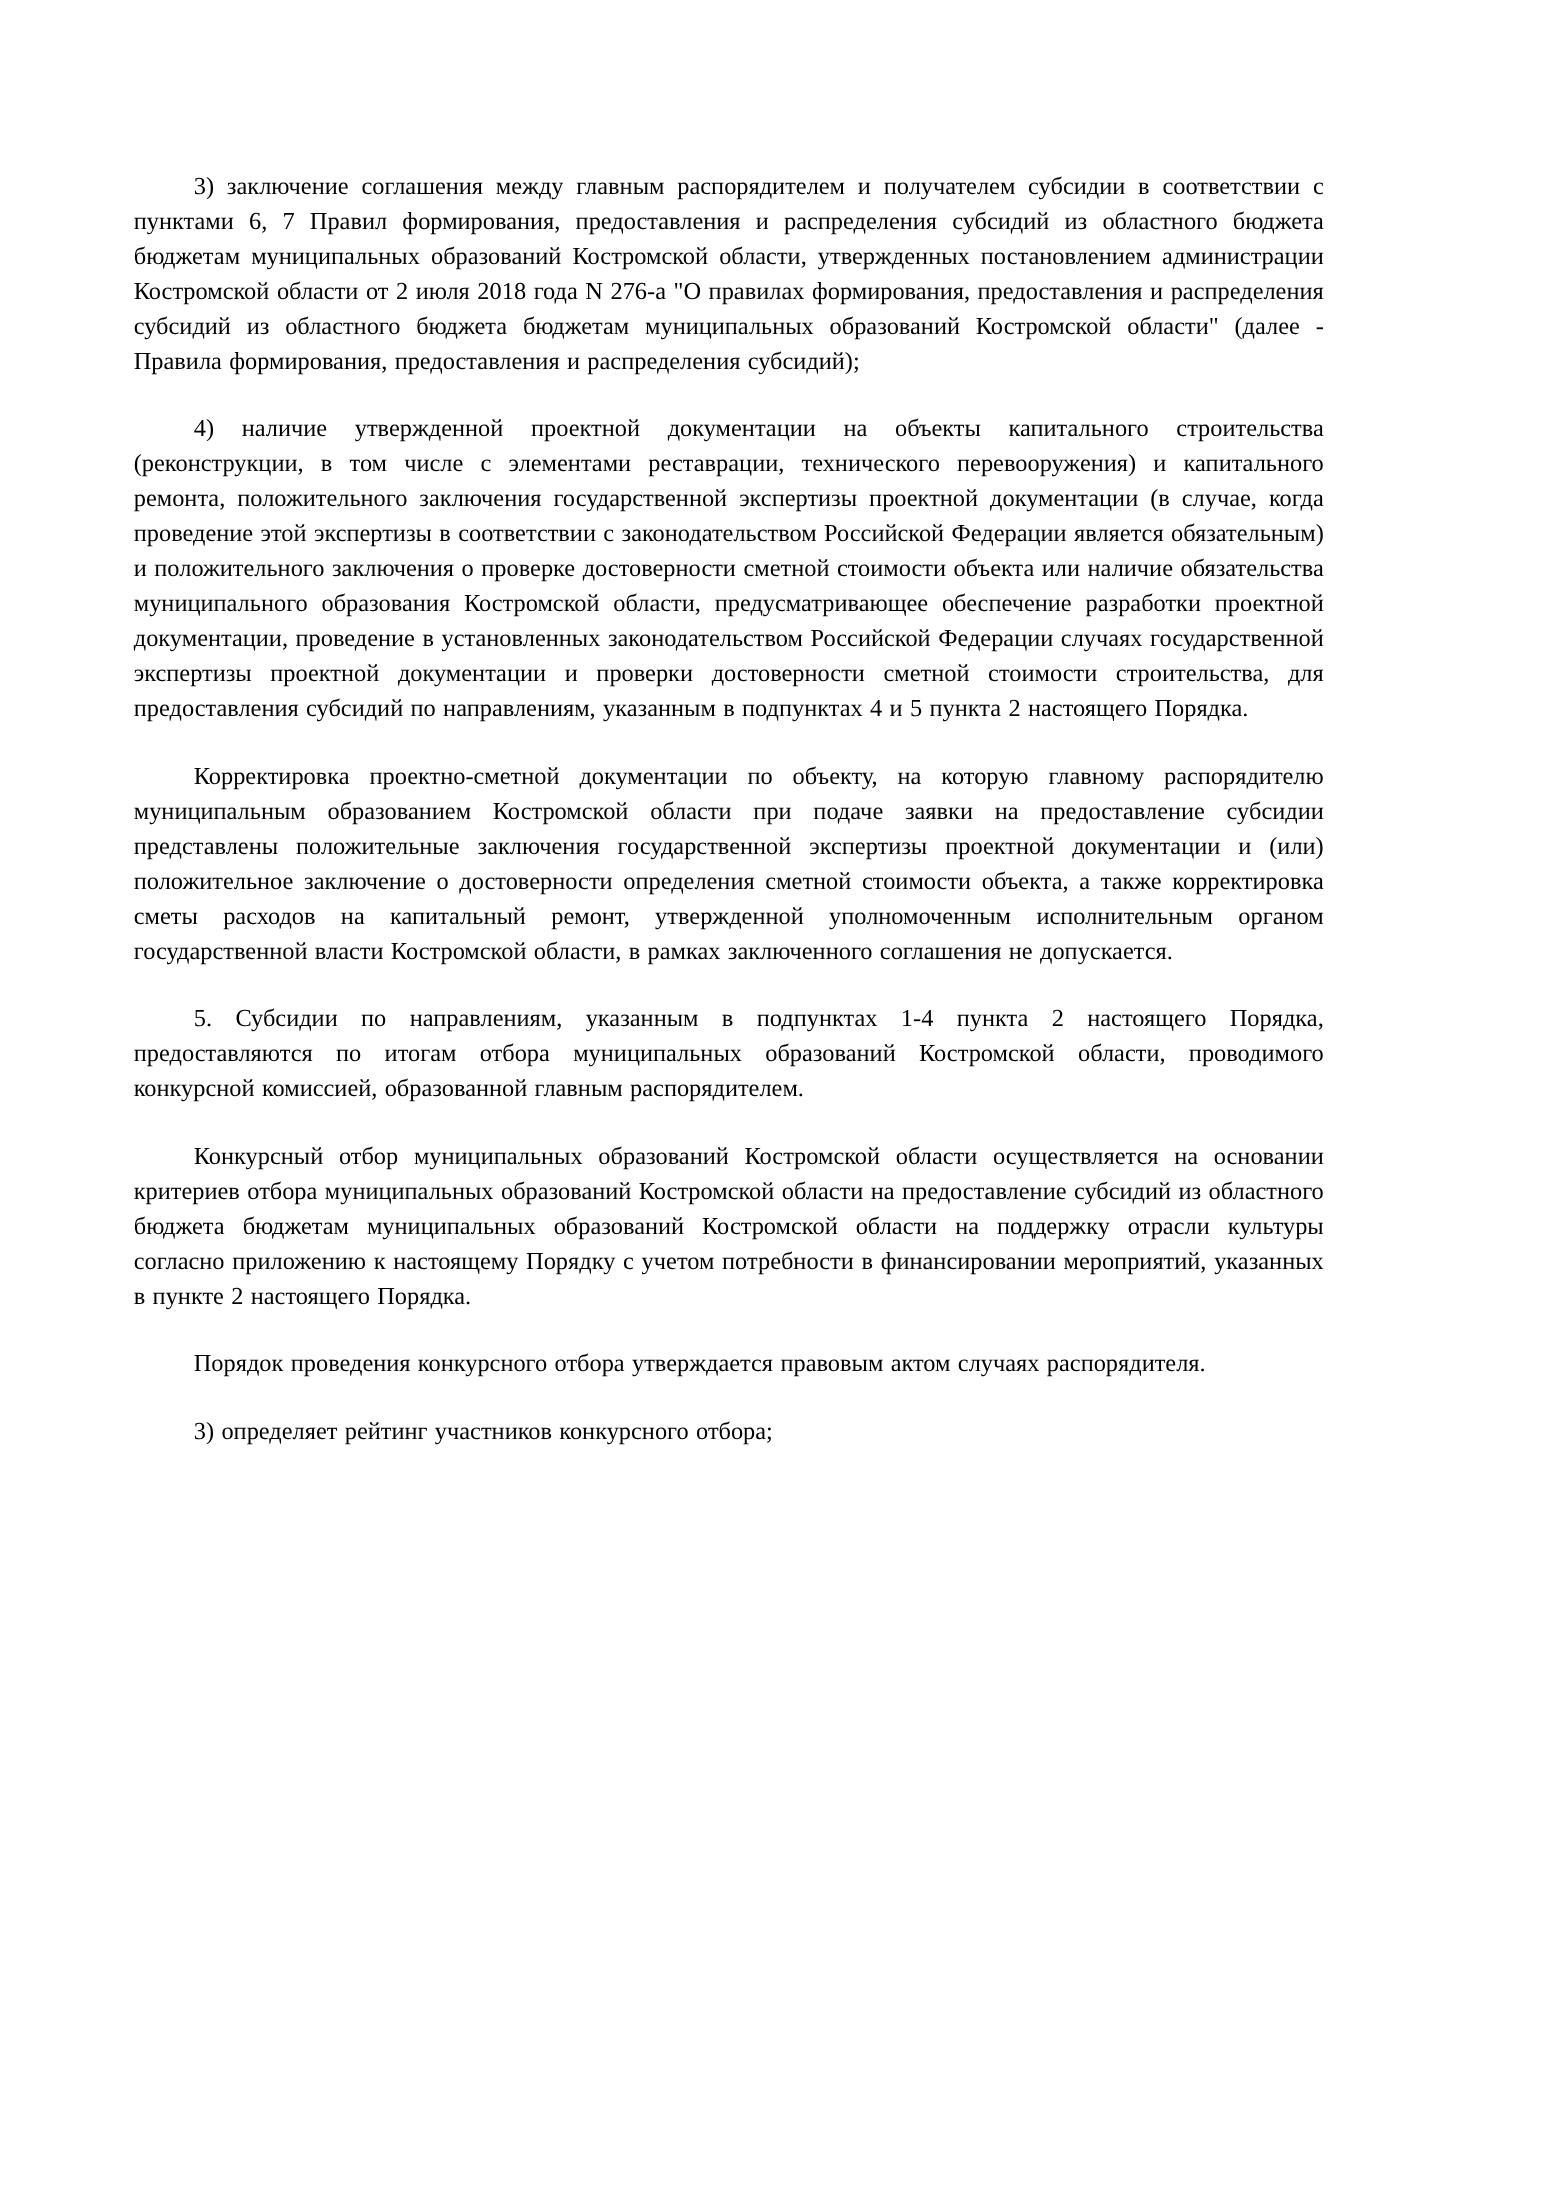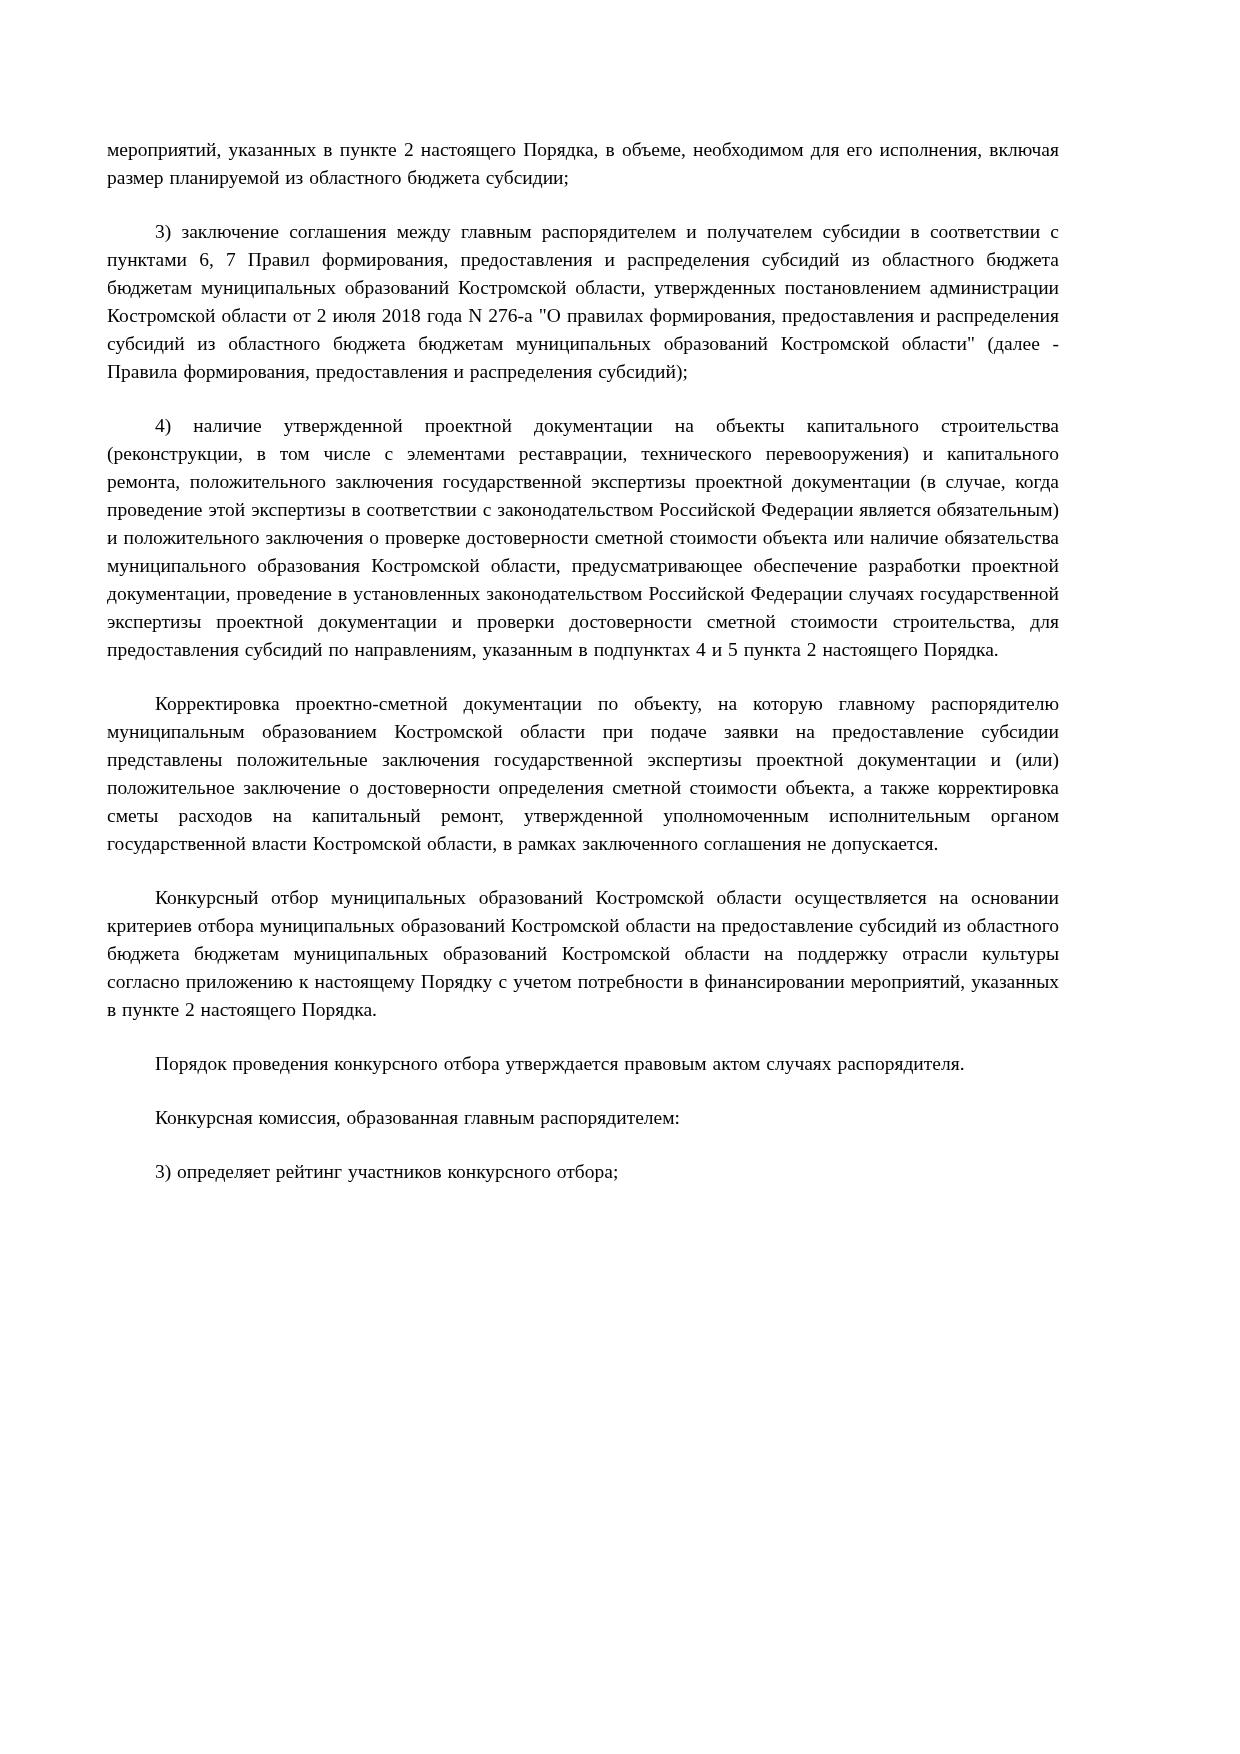--- a/index.html
+++ b/index.html
@@ -33,22 +33,21 @@
   }
   .content p.no-indent {
     text-indent: 0;
   }
 </style>
 </head>
 <body>
 
 <div class="page">
   <div class="content">
-    <p class="no-indent">мероприятий, указанных в пункте 2 настоящего Порядка, в объеме, необходимом для его исполнения, включая размер планируемой из областного бюджета субсидии;</p>
     <p>3) заключение соглашения между главным распорядителем и получателем субсидии в соответствии с пунктами 6, 7 Правил формирования, предоставления и распределения субсидий из областного бюджета бюджетам муниципальных образований Костромской области, утвержденных постановлением администрации Костромской области от 2 июля 2018 года N 276-а "О правилах формирования, предоставления и распределения субсидий из областного бюджета бюджетам муниципальных образований Костромской области" (далее - Правила формирования, предоставления и распределения субсидий);</p>
     <p>4) наличие утвержденной проектной документации на объекты капитального строительства (реконструкции, в том числе с элементами реставрации, технического перевооружения) и капитального ремонта, положительного заключения государственной экспертизы проектной документации (в случае, когда проведение этой экспертизы в соответствии с законодательством Российской Федерации является обязательным) и положительного заключения о проверке достоверности сметной стоимости объекта или наличие обязательства муниципального образования Костромской области, предусматривающее обеспечение разработки проектной документации, проведение в установленных законодательством Российской Федерации случаях государственной экспертизы проектной документации и проверки достоверности сметной стоимости строительства, для предоставления субсидий по направлениям, указанным в подпунктах 4 и 5 пункта 2 настоящего Порядка.</p>
     <p>Корректировка проектно-сметной документации по объекту, на которую главному распорядителю муниципальным образованием Костромской области при подаче заявки на предоставление субсидии представлены положительные заключения государственной экспертизы проектной документации и (или) положительное заключение о достоверности определения сметной стоимости объекта, а также корректировка сметы расходов на капитальный ремонт, утвержденной уполномоченным исполнительным органом государственной власти Костромской области, в рамках заключенного соглашения не допускается.</p>
+    <p>5. Субсидии по направлениям, указанным в подпунктах 1-4 пункта 2 настоящего Порядка, предоставляются по итогам отбора муниципальных образований Костромской области, проводимого конкурсной комиссией, образованной главным распорядителем.</p>
     <p>Конкурсный отбор муниципальных образований Костромской области осуществляется на основании критериев отбора муниципальных образований Костромской области на предоставление субсидий из областного бюджета бюджетам муниципальных образований Костромской области на поддержку отрасли культуры согласно приложению к настоящему Порядку с учетом потребности в финансировании мероприятий, указанных в пункте 2 настоящего Порядка.</p>
     <p>Порядок проведения конкурсного отбора утверждается правовым актом случаях распорядителя.</p>
-    <p>Конкурсная комиссия, образованная главным распорядителем:</p>
     <p>3) определяет рейтинг участников конкурсного отбора;</p>
   </div>
 </div>
 
 </body></html>

